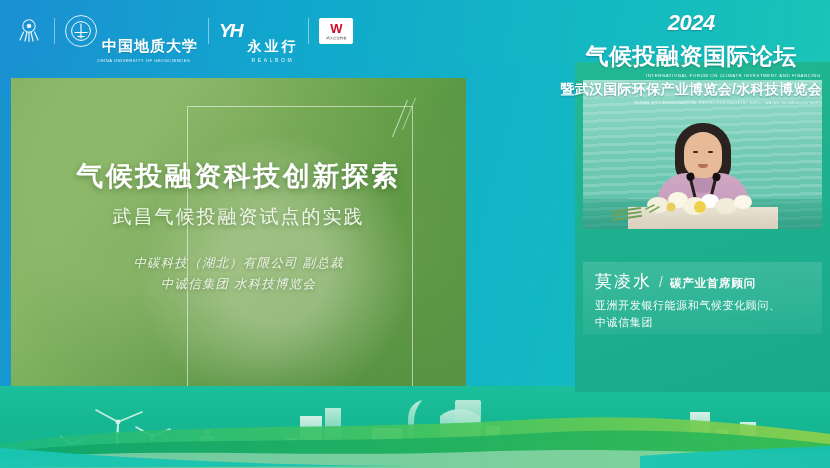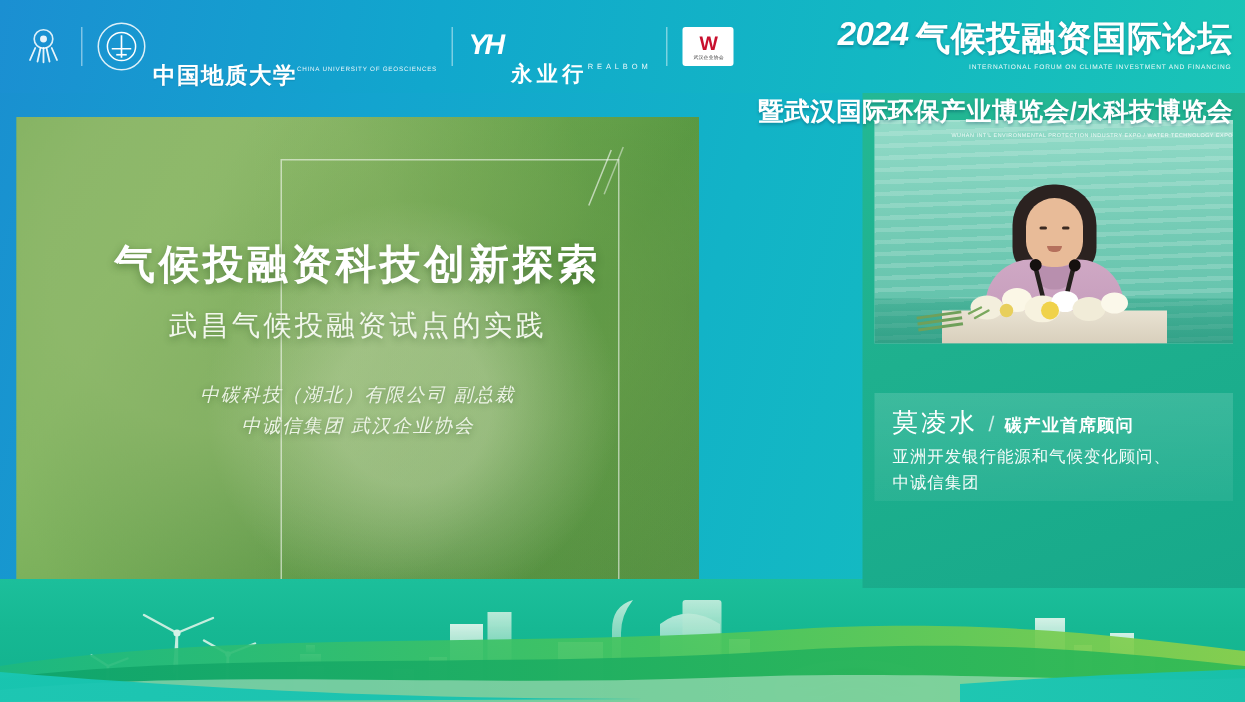--- a/index.html
+++ b/index.html
@@ -16,39 +16,39 @@
     background:linear-gradient(100deg,#1b8fd2 0%,#11a7cd 35%,#13b8c3 70%,#1ac4b6 100%);}
   .logos{position:absolute;left:14px;top:13px;display:flex;align-items:center;height:36px;}
   .logo{display:flex;align-items:center;height:36px;}
   .sep{width:1px;height:26px;background:rgba(255,255,255,.45);margin:0 10px;}
   .mark{width:30px;height:30px;border-radius:50%;border:1.4px solid rgba(255,255,255,.85);
     display:flex;align-items:center;justify-content:center;position:relative;}
   .mark.plain{border:none;}
   .cn-name{color:#fff;font-size:15px;font-weight:700;letter-spacing:1px;margin-left:5px;
     text-shadow:0 1px 1px rgba(0,0,0,.12);}
   .en-name{color:rgba(255,255,255,.9);font-size:4.2px;letter-spacing:.5px;display:block;margin-top:2px;}
-  .namewrap{display:flex;flex-direction:row;margin-top:38px;}
+  .namewrap{display:flex;flex-direction:column;margin-top:38px;}
   .yhlogo{color:#fff;font-size:19px;font-weight:900;font-style:italic;letter-spacing:-2px;margin-right:6px;}
   .rb-cn{color:#fff;font-size:14px;font-weight:700;letter-spacing:3px;}
   .rb-en{color:rgba(255,255,255,.92);font-size:5px;letter-spacing:2.6px;text-align:center;margin-top:1px;}
   .boxlogo{width:34px;height:26px;background:#fff;border-radius:2px;display:flex;
     flex-direction:column;align-items:center;justify-content:center;}
   .boxlogo .w{color:#c8102e;font-size:13px;font-weight:900;line-height:1;}
   .boxlogo .t{font-size:3.2px;color:#333;letter-spacing:.2px;margin-top:1px;}
 
   
   .eventblock{position:absolute;right:8px;top:10px;text-align:right;z-index:7;}
-  .ev-row1{display:flex;align-items:flex-start;justify-content:flex-end;gap:5px;}
+  .ev-row1{display:flex;align-items:center;justify-content:flex-end;gap:5px;flex-direction:column;}
   .ev-year{font-size:22px;font-weight:900;font-style:italic;color:#fff;letter-spacing:-.5px;
     text-shadow:0 1px 2px rgba(0,60,90,.35);}
   .ev-cn{font-size:23px;font-weight:900;color:#fff;letter-spacing:.5px;
     text-shadow:0 1px 2px rgba(0,60,90,.35);}
   .ev-en{font-size:4.4px;color:rgba(255,255,255,.92);letter-spacing:.55px;margin-top:1px;text-align:right;
     padding-right:1px;}
-  .ev-row2{margin-top:16px;font-size:17px;font-weight:900;color:#fff;letter-spacing:.3px;
+  .ev-row2{margin-top:3px;font-size:14px;font-weight:900;color:#fff;letter-spacing:.3px;
     text-shadow:0 1px 2px rgba(0,60,90,.35);}
   .ev-en2{font-size:3.6px;color:rgba(255,255,255,.85);letter-spacing:.35px;margin-top:2px;}
 
   
   .slide{position:absolute;left:11px;top:78px;width:455px;height:312px;overflow:hidden;
     background:linear-gradient(120deg,#7fb25a 0%,#86ba60 25%,#6fa84f 48%,#5d9c46 70%,#79b258 100%);}
   .slide .photo{position:absolute;inset:0;
     background:
       radial-gradient(circle at 58% 62%, rgba(222,232,196,.55) 0 16%, rgba(160,195,120,0) 42%),
       radial-gradient(circle at 72% 40%, rgba(120,170,80,.5) 0 22%, rgba(120,170,80,0) 55%),
@@ -191,21 +191,21 @@
     <div class="photo"></div>
     <div class="veil"></div>
     <div class="frame"></div>
     <div class="slash"></div>
     <div class="slash2"></div>
 
     <div class="slide-title">气候投融资科技创新探索</div>
     <div class="slide-sub">武昌气候投融资试点的实践</div>
     <div class="slide-aff">
       <div>中碳科技（湖北）有限公司 副总裁</div>
-      <div>中诚信集团 武汉企业协会</div>
+      <div>中诚信集团 水科技博览会</div>
     </div>
   </div>
 
   <div class="rightcol"></div>
 
   <div class="video">
     <div class="vbg"></div>
     <div class="backdrop-dark"></div>
 
     <div class="person">

